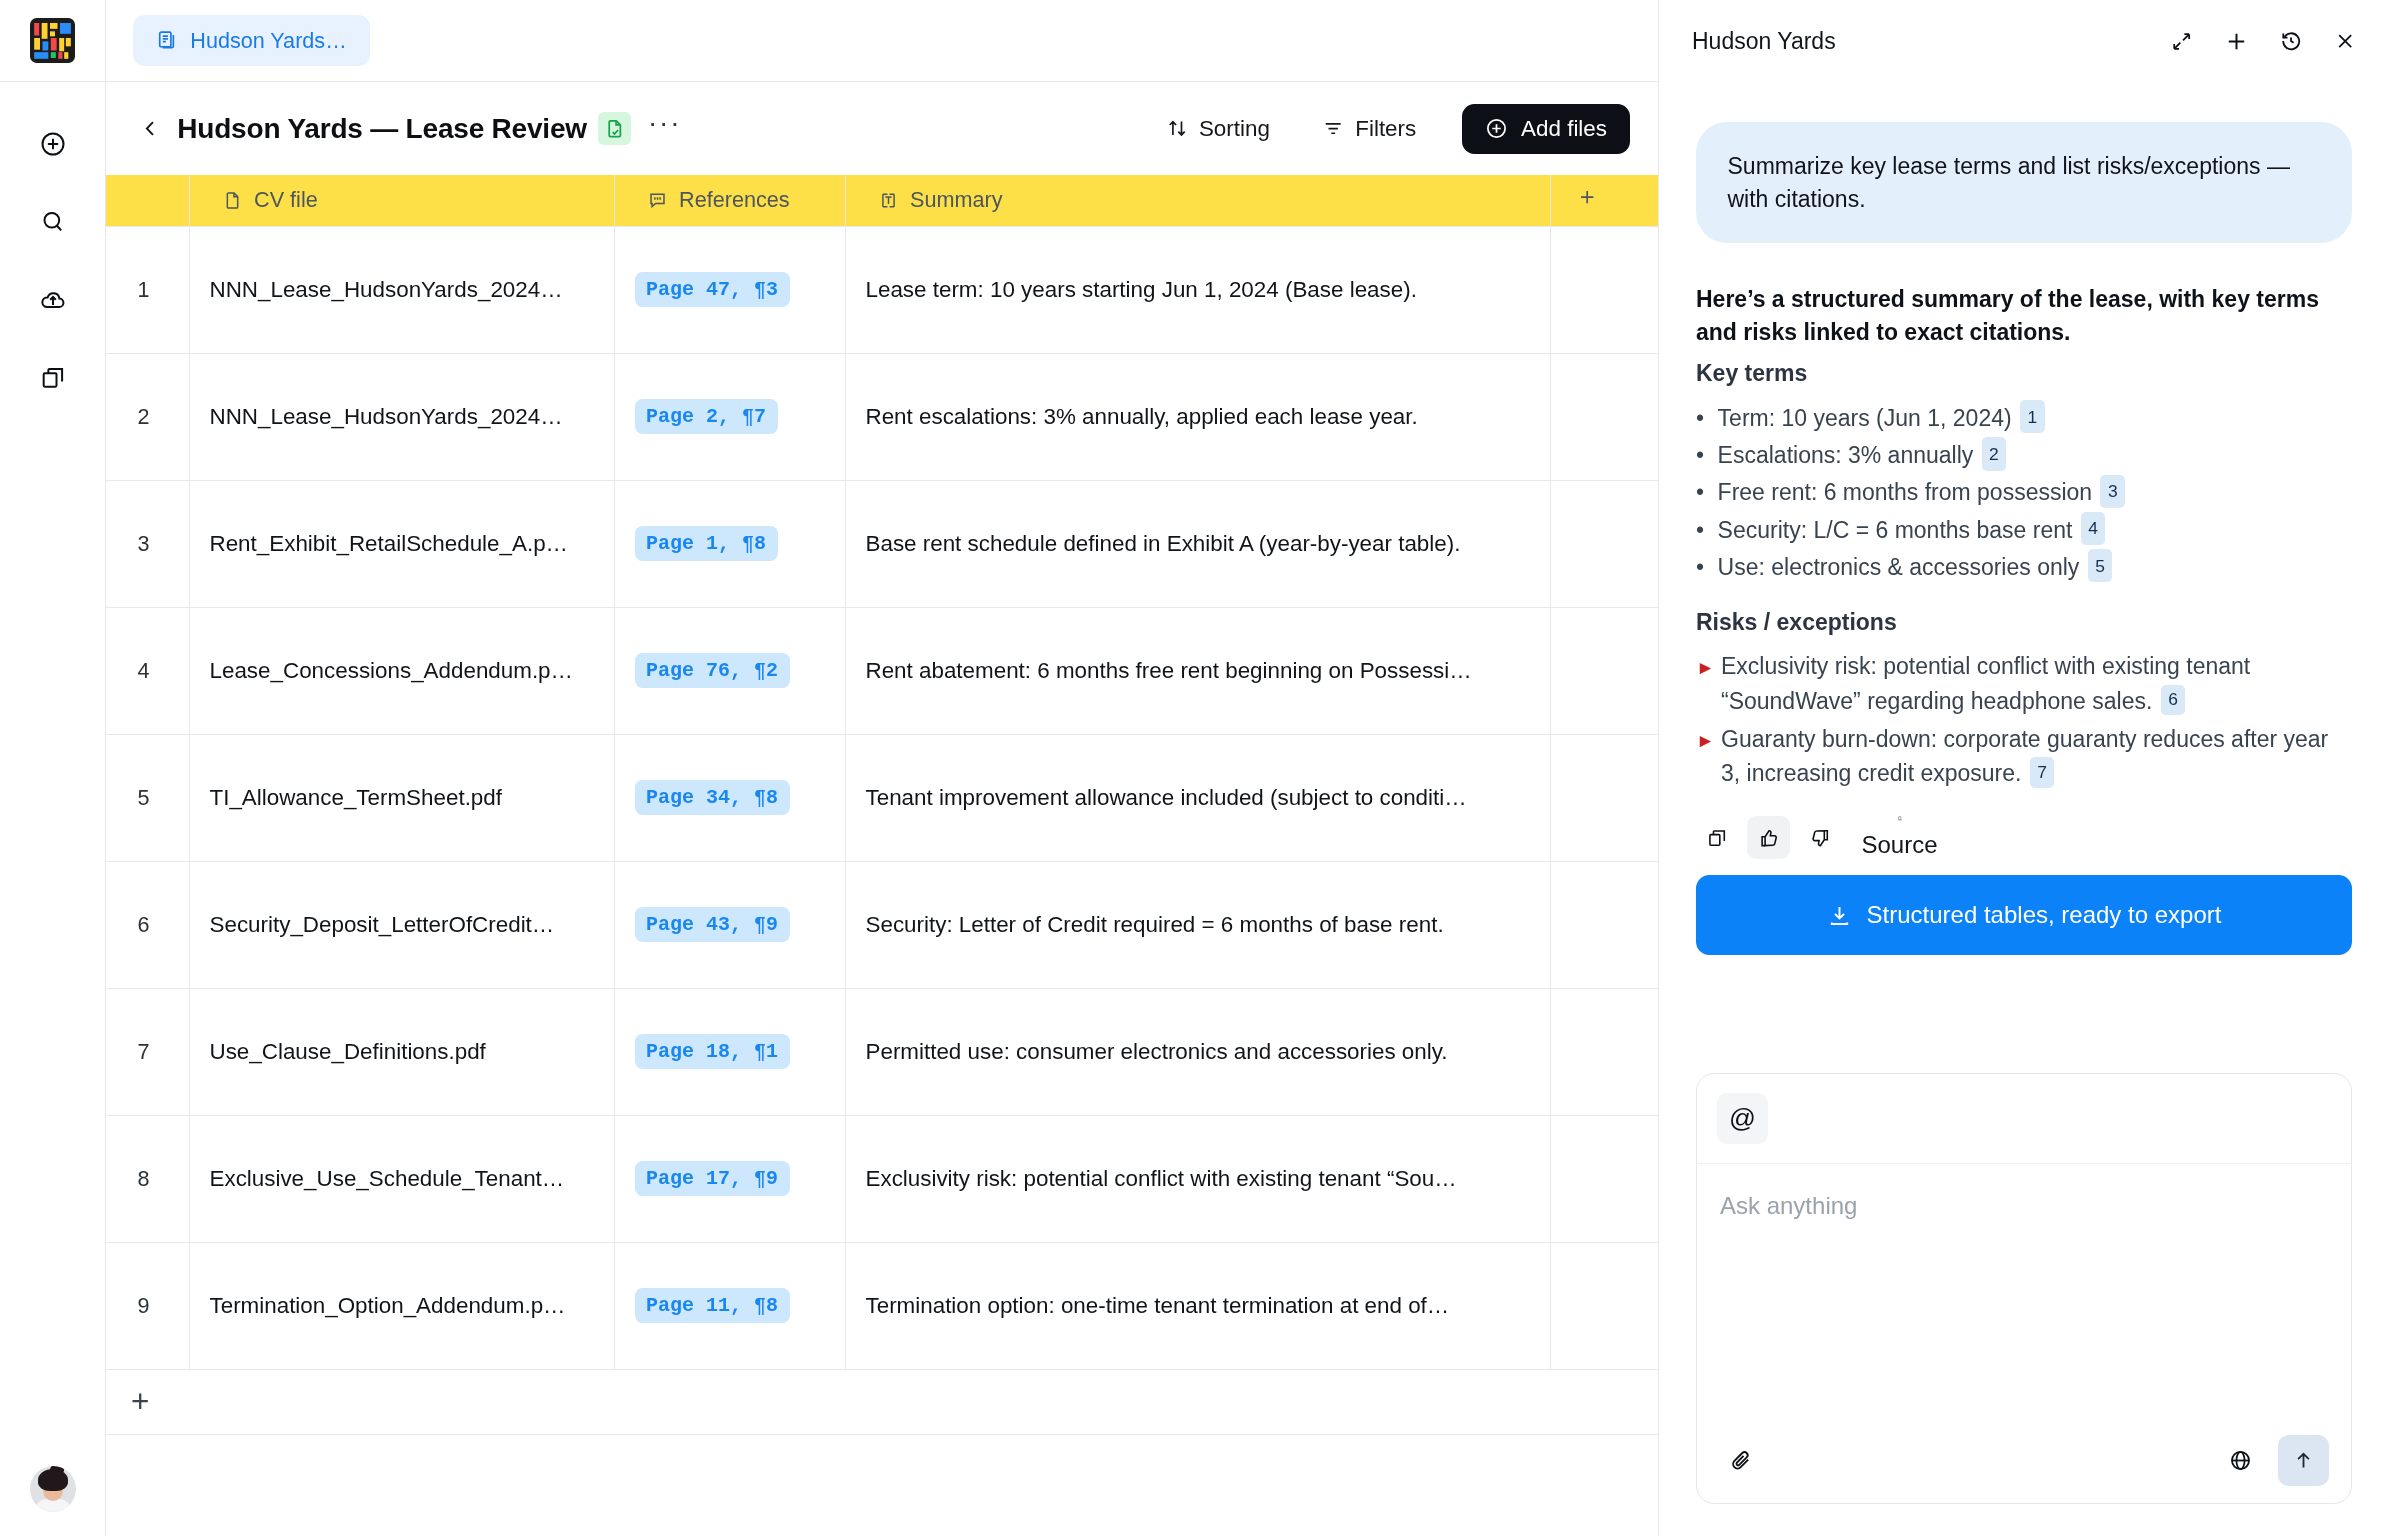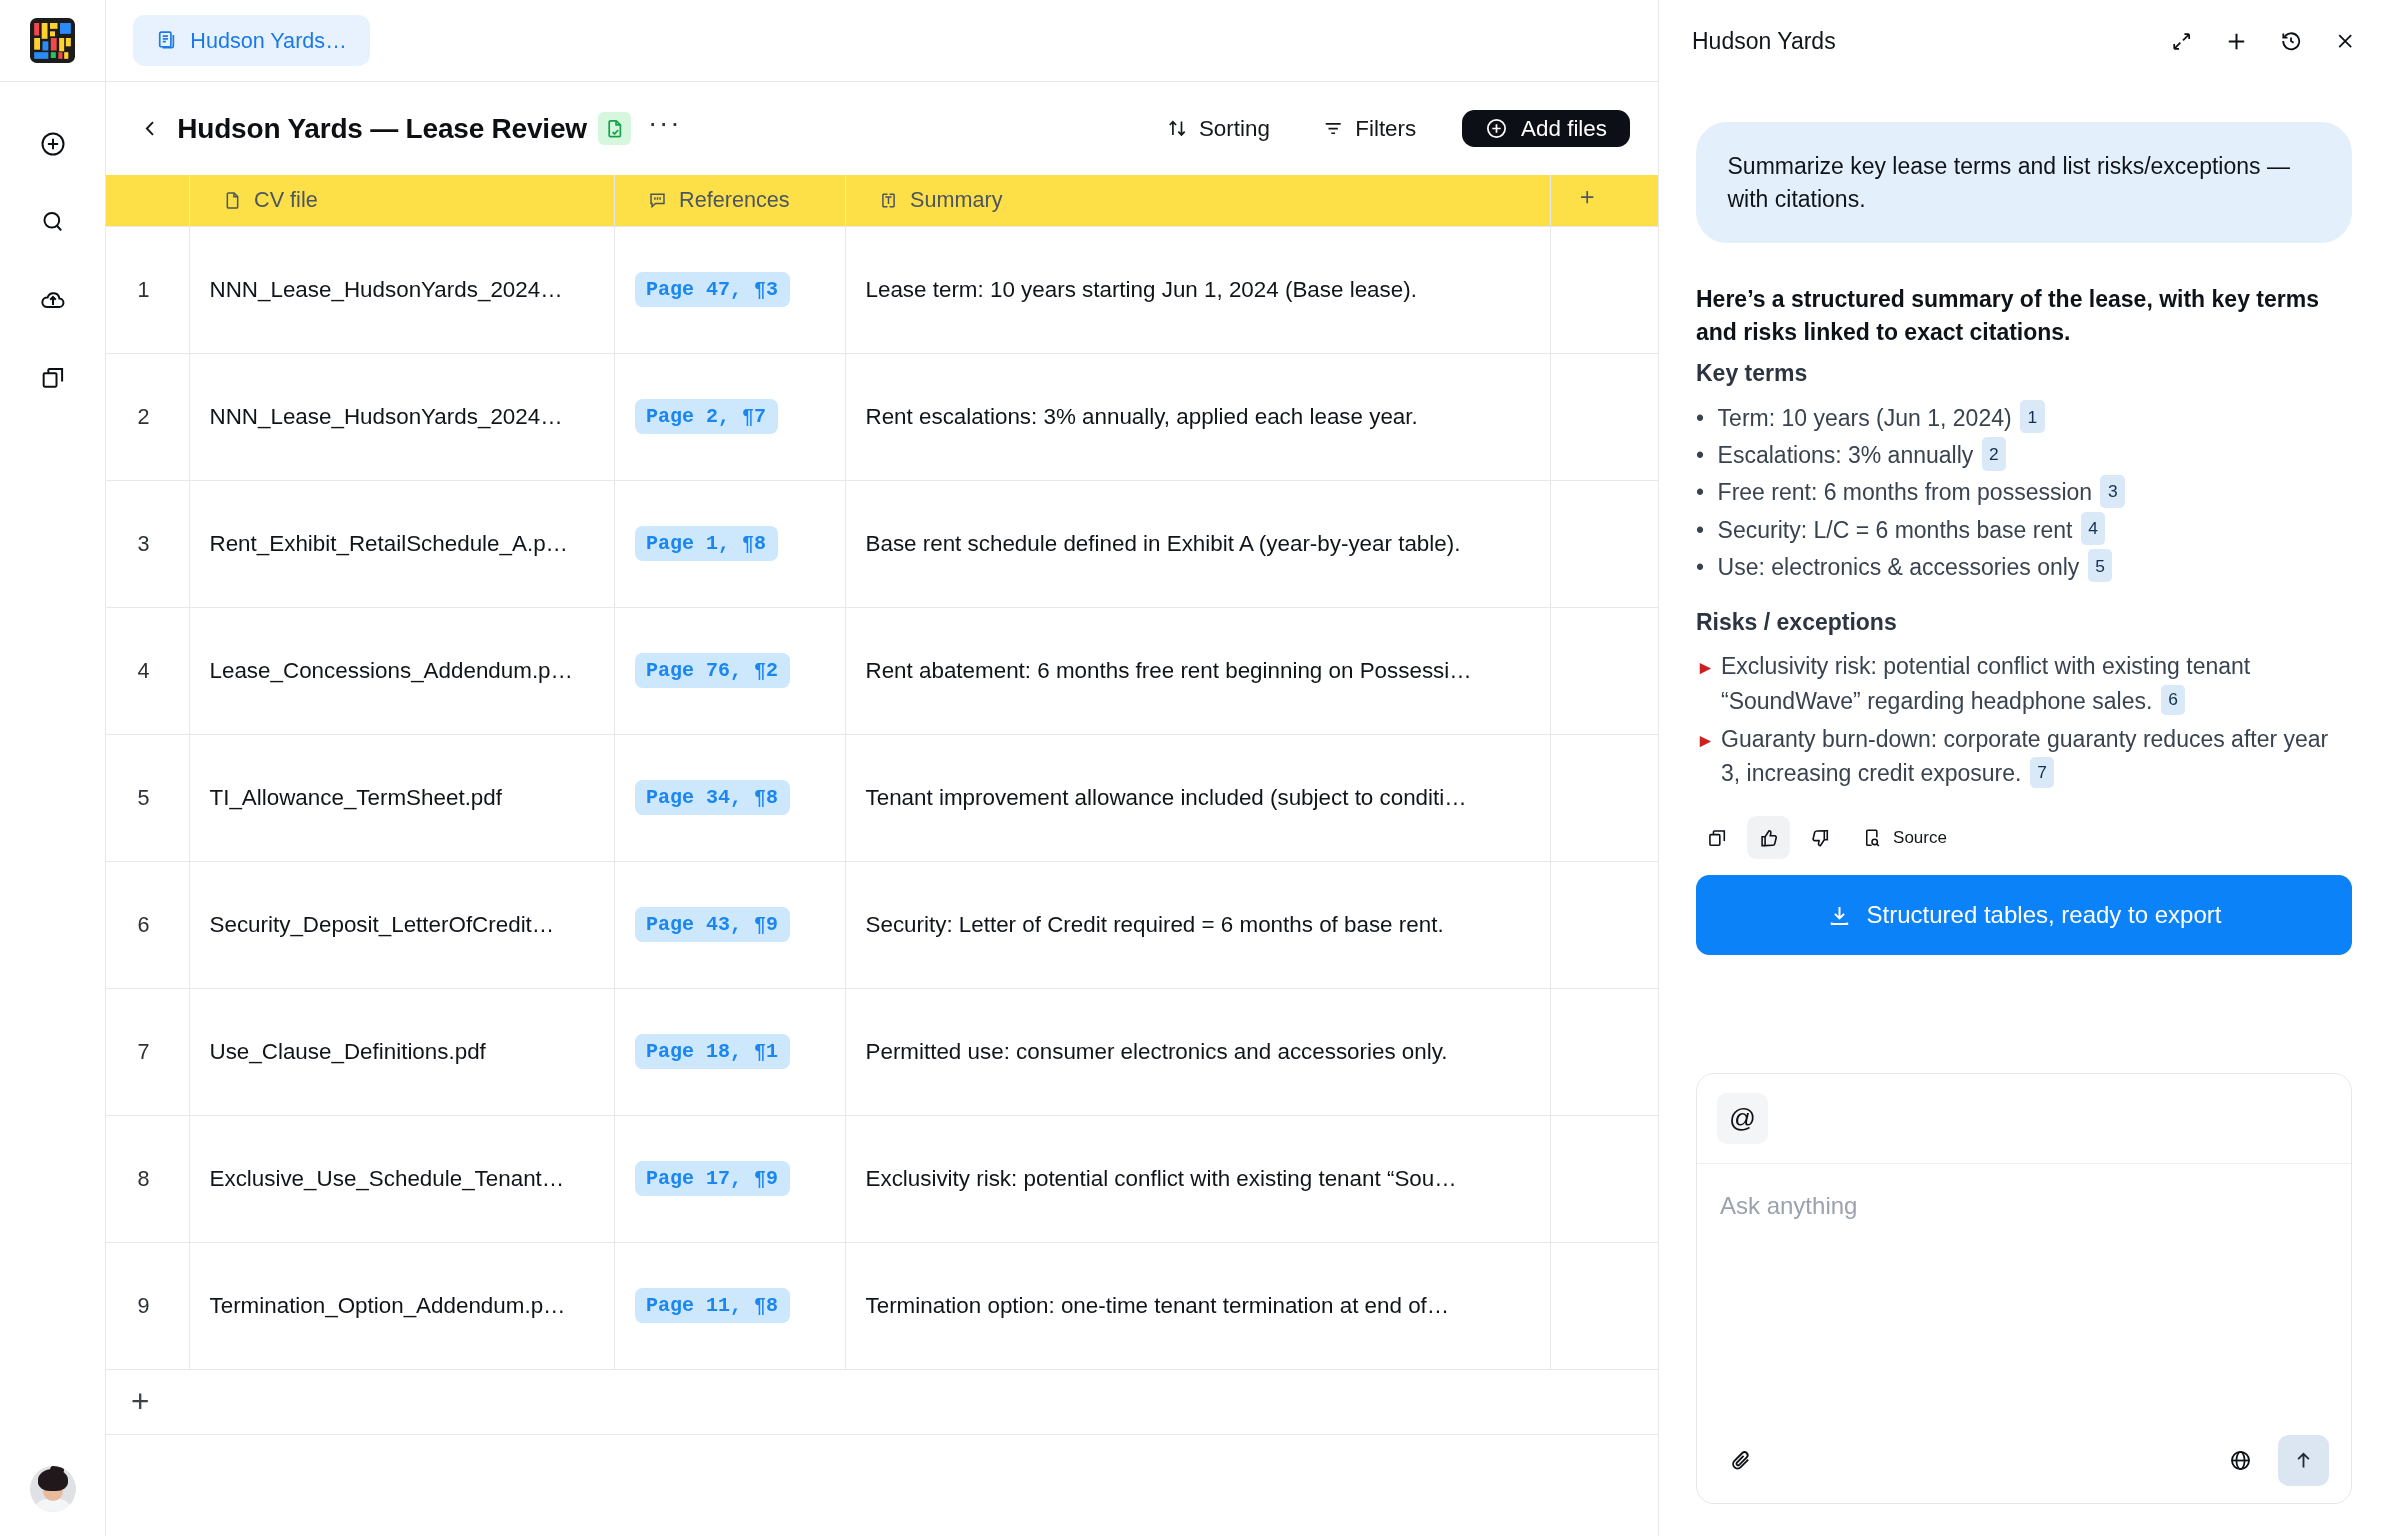--- a/index.html
+++ b/index.html
@@ -56,21 +56,21 @@
     display: inline-flex; align-items: center; justify-content: center;
   }
   .doc-dots { margin-left: 16.6px; font-size: 28px; color: #33373d; letter-spacing: 1.7px; line-height: 0.6; cursor: pointer;
               padding-bottom: 10px; }
   .docbar-right { margin-left: auto; display: flex; align-items: center; gap: 19px; }
   .tbtn { display: inline-flex; align-items: center; gap: 10.8px; height: 50px; padding: 0 16.6px; border-radius: 10px;
           font-size: 22.4px; color: #14171b; cursor: pointer; background: transparent; border: none; }
   .tbtn svg { display:block; }
   .addfiles {
     display: inline-flex; align-items: center; gap: 13.3px;
-    height: 37px; padding: 0 23px; border-radius: 12.4px; background: #0c1016; color: #fff;
+    height: 50px; padding: 0 23px; border-radius: 12.4px; background: #0c1016; color: #fff;
     font-size: 22.4px; cursor: pointer; border: none; margin-left: 10px;
   }
 
   
   .tablewrap { flex: 1 1 auto; overflow: hidden; }
   table.grid { border-collapse: collapse; table-layout: fixed; width: 1553px; }
   table.grid col.c0 { width: 83px; }
   table.grid col.c1 { width: 425px; }
   table.grid col.c2 { width: 231px; }
   table.grid col.c3 { width: 705px; }
@@ -121,21 +121,21 @@
   }
   ul.risks { list-style: none; margin: 3.3px 0 0 0; padding: 0; }
   ul.risks li { font-size: 23px; color: #39434f; line-height: 1.48; display: flex; align-items: baseline; margin-bottom: 3.3px; }
   ul.risks li .flag { width: 25px; flex: 0 0 25px; color: #cc1f22; font-size: 19px; }
   ul.risks li .rtxt { flex: 1 1 auto; }
 
   .actrow { display: flex; align-items: center; gap: 8.3px; margin-top: 25px; }
   .act { width: 43px; height: 43px; border-radius: 9px; display:flex; align-items:center; justify-content:center; cursor:pointer; }
   .act.on { background: #f1f2f4; }
   .act-src { display: inline-flex; align-items: center; gap: 10px; height: 43px; padding: 0 10px 0 11.6px;
-             font-size: 17px; color: #12161b; border-radius: 9px; cursor: pointer; }
+             font-size: 24px; color: #12161b; border-radius: 9px; cursor: pointer; flex-direction: column; }
 
   .export {
     margin-top: 16px; width: 100%; height: 80px; background: #0b82f8; color: #fff;
     border: none; border-radius: 13.3px; font-size: 24px; display: flex; align-items: center;
     justify-content: center; gap: 15px; cursor: pointer;
   }
 
   .composer {
     margin: 35px 37px 33px 37px; flex: 0 0 auto; height: 431px;
     border: 1.7px solid #e5e7ea; border-radius: 18px; display: flex; flex-direction: column; background:#fff;

